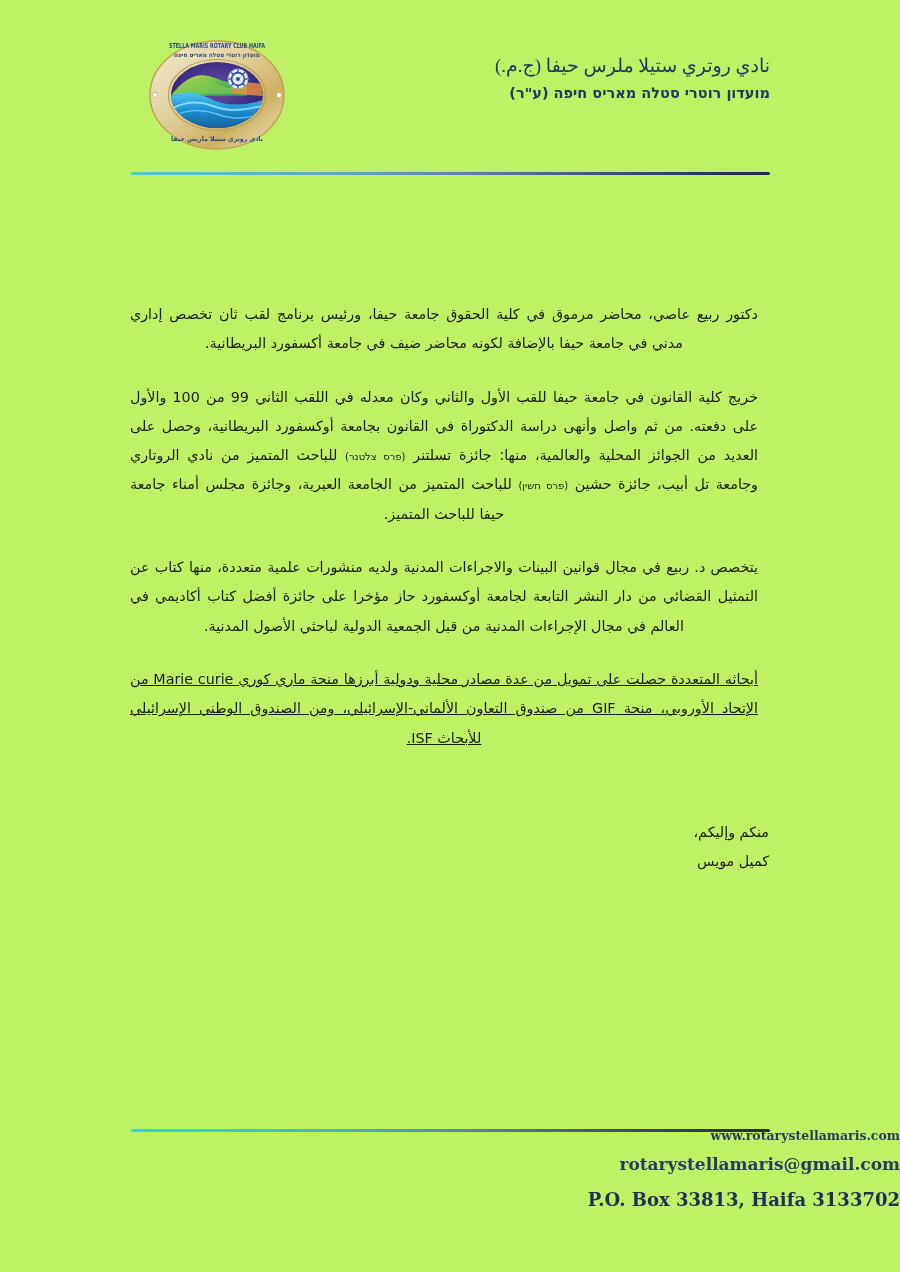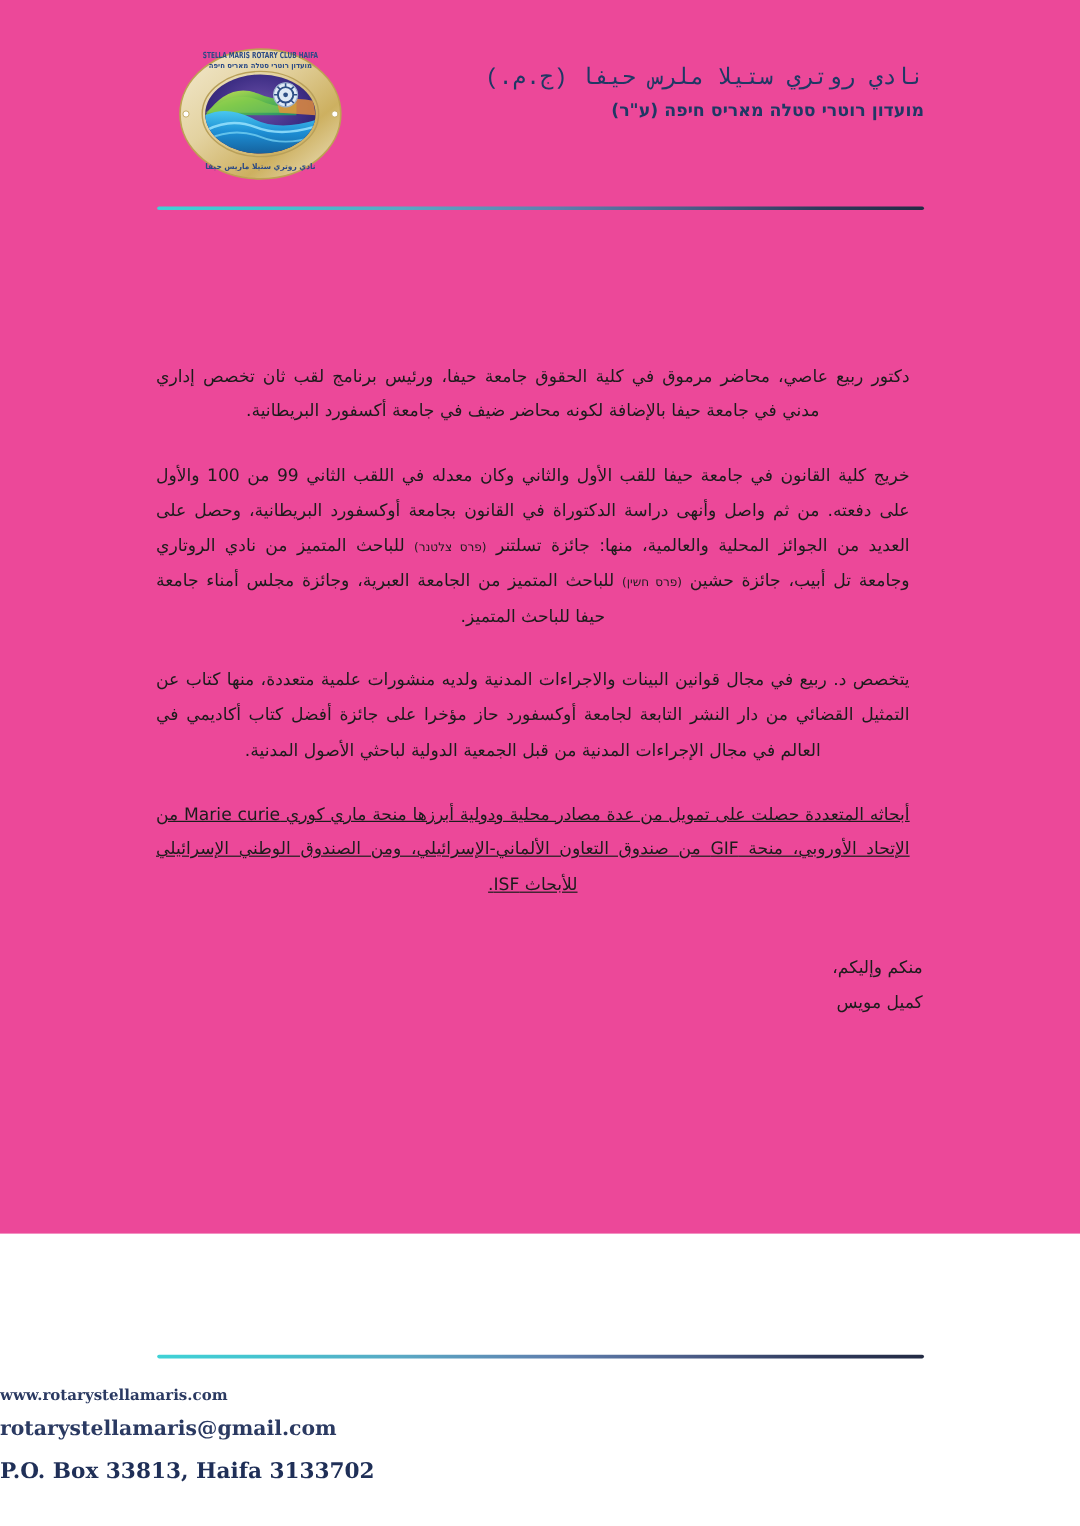--- a/index.html
+++ b/index.html
@@ -12,24 +12,24 @@
     width: 900px;
     height: 1272px;
     font-family: "DejaVu Sans", "Liberation Sans", sans-serif;
     color: #1a1a1a;
     position: relative;
     overflow: hidden;
   }
 
   .page {
     width: 900px;
-    height: 1028px;
+    height: 1272px;
     position: relative;
     box-sizing: border-box;
-    background: #ec4899;
+    background: #bef264;
   }
 
   
   .letterhead {
     position: absolute;
     top: 0;
     left: 0;
     width: 900px;
     height: 170px;
   }
@@ -46,21 +46,21 @@
 
   .org-names {
     position: absolute;
     right: 130px;
     top: 52px;
     width: 460px;
     text-align: right;
     direction: rtl;
   }
   .org-ar {
-    font-family: Liberation Mono, monospace;
+    font-family: Liberation Serif, serif;
     font-size: 19px;
     color: #1f3864;
     letter-spacing: 0.2px;
     line-height: 1.45;
     white-space: nowrap;
   }
   .org-he {
     font-family: "DejaVu Sans", sans-serif;
     font-size: 14.5px;
     font-weight: bold;
@@ -147,39 +147,39 @@
   }
   .lat {
     direction: ltr;
     unicode-bidi: isolate;
     font-family: "DejaVu Sans", sans-serif;
   }
 
   
   .signature {
     position: absolute;
-    top: 793px;
+    top: 818px;
     right: 131px;
     width: 400px;
     direction: rtl;
     text-align: right;
   }
   .sig-line {
     font-size: 14.3px;
     line-height: 2.05;
     color: #1c1c1c;
   }
 
   
   .footer {
     position: absolute;
-    top: 1151px;
+    top: 1124px;
     left: 0;
     width: 900px;
-    text-align: left;
+    text-align: right;
     direction: ltr;
   }
   .footer-line {
     font-family: "DejaVu Serif", "Liberation Serif", serif;
     color: #2b3a62;
     line-height: 1.95;
   }
   .footer-web   { font-size: 12.5px; font-weight: bold; }
   .footer-mail  { font-size: 17px; font-weight: bold; }
   .footer-addr  { font-size: 18px; font-weight: bold; color: #1f2f57; }

